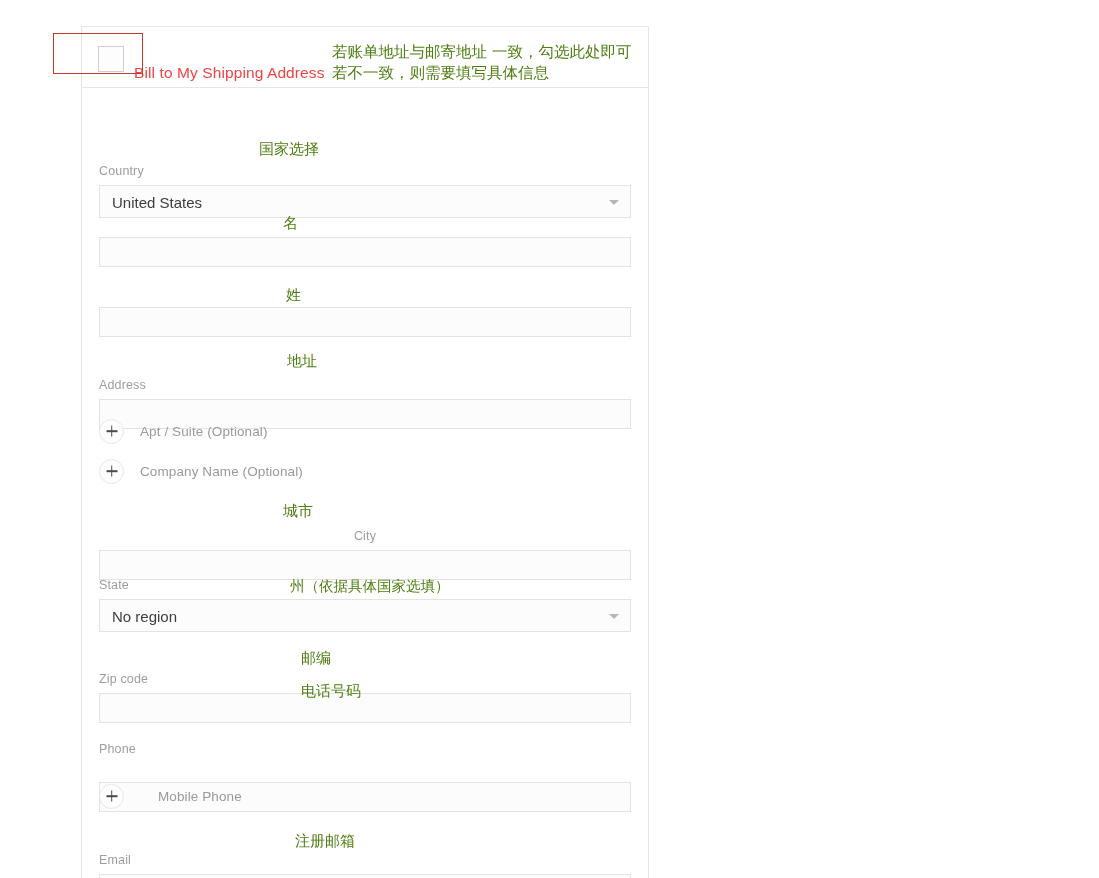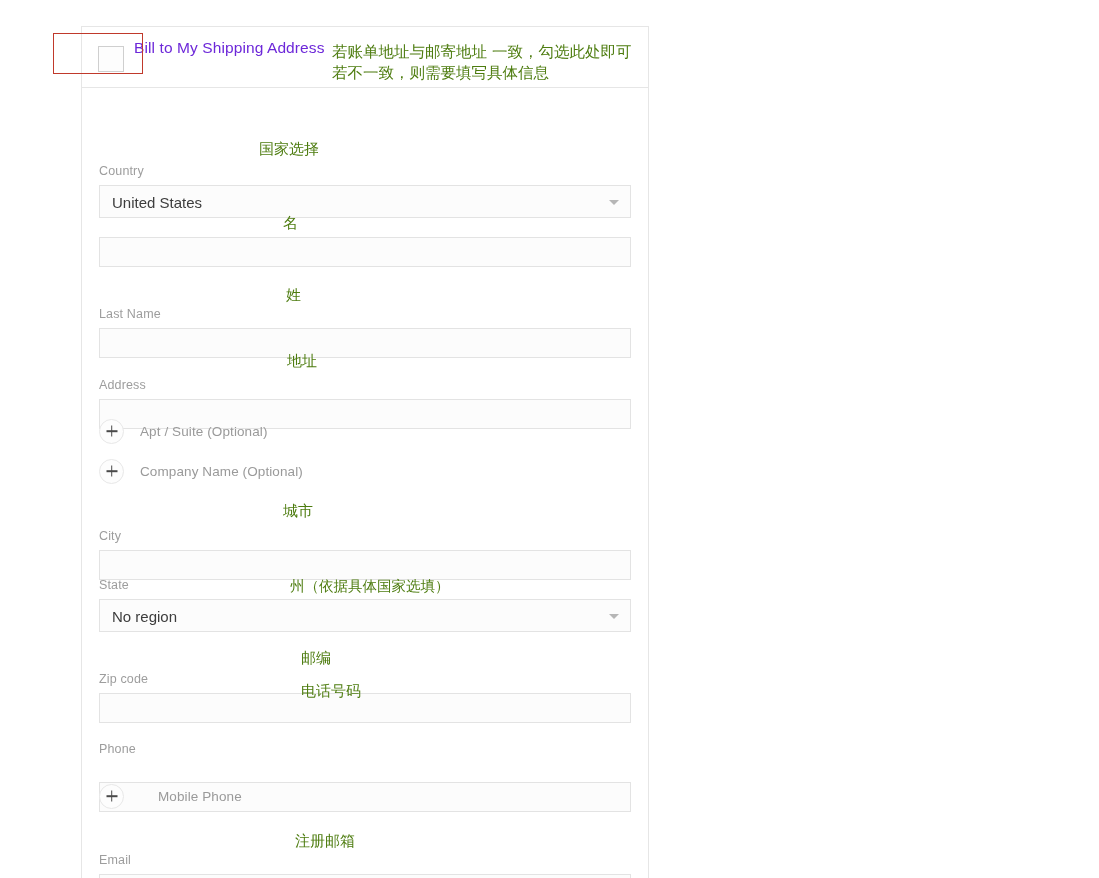--- a/index.html
+++ b/index.html
@@ -48,23 +48,23 @@
     width: 26px;
     height: 26px;
     border: 1px solid #cfcfcf;
     background: #fdfdfd;
     box-sizing: border-box;
     cursor: pointer;
   }
   .cb-label {
     position: absolute;
     left: 52px;
-    top: 12px;
+    top: 37px;
     font-size: 15.5px;
-    color: #6d28d9;
+    color: #ef4444;
     letter-spacing: .1px;
     white-space: nowrap;
   }
 
   
   .hl-rect {
     position: absolute;
     left: 53px;
     top: 33px;
     width: 90px;
@@ -222,21 +222,20 @@
       </div>
     </div>
 
     <div class="field" style="top:104px;">
       <div class="f-input">
         <span class="val"></span>
       </div>
     </div>
 
     <div class="field" style="top:174px;">
-      <div class="f-label">Last Name</div>
       <div class="f-input">
         <span class="val"></span>
       </div>
     </div>
 
     <div class="field" style="top:245px;">
       <div class="f-label">Address</div>
       <div class="f-input">
         <span class="val"></span>
       </div>
@@ -245,21 +244,21 @@
     <div class="plus-row" style="top:331px;">
       <span class="plus-circle"></span>
       <span class="plus-text">Apt / Suite (Optional)</span>
     </div>
 
     <div class="plus-row" style="top:371px;">
       <span class="plus-circle"></span>
       <span class="plus-text">Company Name (Optional)</span>
     </div>
 
-    <div class="field" style="top:396px;">
+    <div class="field" style="top:396px;text-align:center;">
       <div class="f-label">City</div>
       <div class="f-input">
         <span class="val"></span>
       </div>
     </div>
 
     <div class="field" style="top:445px;">
       <div class="f-label">State</div>
       <div class="f-select">
         <span class="val">No region</span>

